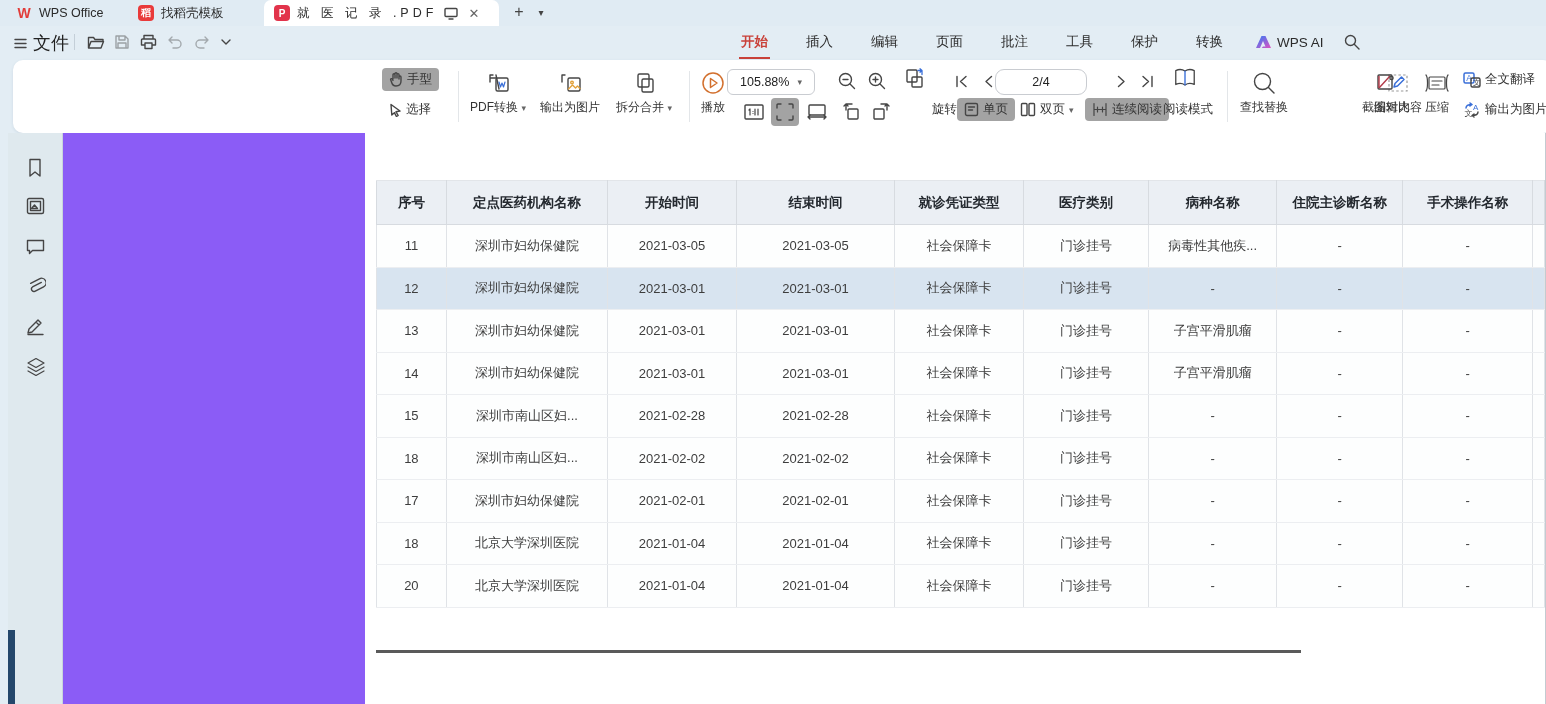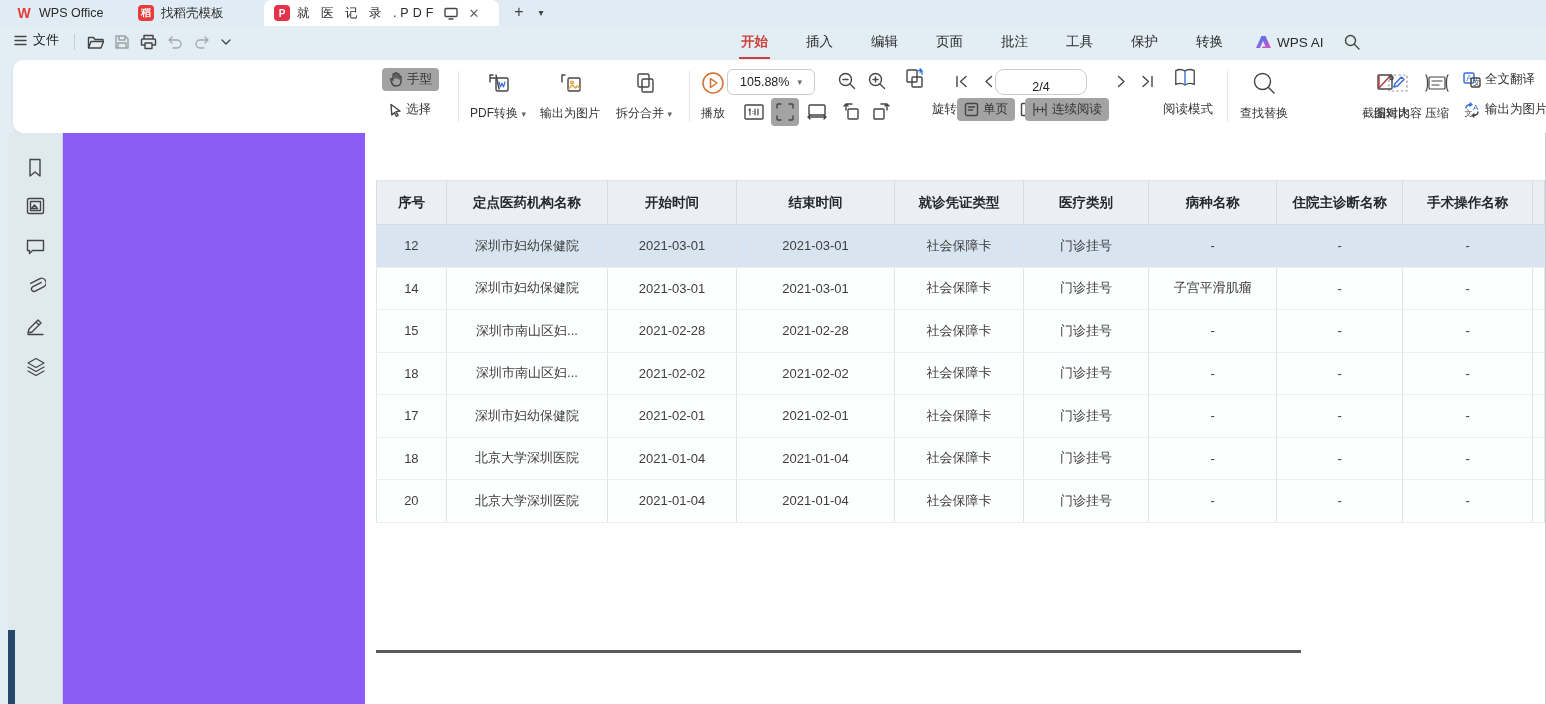--- a/index.html
+++ b/index.html
@@ -12,38 +12,38 @@
   .tab.active { background:#ffffff; border-radius:7px 7px 0 0; }
   .tab .tlogo { width:16px; height:16px; display:inline-flex; align-items:center; justify-content:center; flex:0 0 auto; }
   .redbadge { width:16px; height:16px; border-radius:4px; background:#e93a3a; color:#fff; font-size:10px; font-weight:bold; display:flex; align-items:center; justify-content:center; }
   .wps-w { color:#e23c39; font-weight:bold; font-size:14px; }
   .tab-title { letter-spacing:4px; }
   .tab-ctl { display:flex; align-items:center; gap:10px; color:#555; }
   .tabbar-btn { position:absolute; top:1px; font-size:16px; color:#444; width:22px; height:22px; display:flex; align-items:center; justify-content:center; cursor:pointer; }
 
   
   .menubar { position:absolute; left:0; top:26px; width:1546px; height:32px; }
-  .file-btn { position:absolute; left:14px; top:5px; display:flex; align-items:center; gap:6px; font-size:13px; color:#222; cursor:pointer; }
+  .file-btn { position:absolute; left:14px; top:5px; display:flex; align-items:center; gap:6px; font-size:18px; color:#222; cursor:pointer; }
   .mb-sep { position:absolute; top:8px; width:1px; height:16px; background:#c4cfd8; }
   .qicon { position:absolute; top:4px; width:24px; height:24px; display:flex; align-items:center; justify-content:center; cursor:pointer; }
   .menus { position:absolute; left:735px; top:0; height:32px; display:flex; align-items:center; gap:26px; }
   .menu-item { font-size:13.5px; color:#2b2b2b; padding:4px 6px; cursor:pointer; position:relative; }
   .menu-item.active { color:#c9423a; font-weight:bold; }
   .menu-item.active::after { content:""; position:absolute; left:4px; right:4px; bottom:-4px; height:2.5px; background:#c9423a; }
   .wps-ai { display:flex; align-items:center; gap:5px; font-size:13.5px; color:#2b2b2b; cursor:pointer; }
 
   
   .toolbar { position:absolute; left:13px; top:60px; width:1540px; height:73px; background:#fff; border-radius:10px; box-shadow:0 1px 3px rgba(60,90,120,.12); }
   .titem { position:absolute; text-align:center; font-size:12px; color:#333; cursor:pointer; }
-  .titem .lbl { display:block; margin-top:9px; white-space:nowrap; }
+  .titem .lbl { display:block; margin-top:3px; white-space:nowrap; }
   .pill { background:#a3a3a3; border-radius:4px; }
   .smallrow { position:absolute; display:flex; align-items:center; gap:4px; font-size:12.5px; color:#333; cursor:pointer; padding:3px 7px; border-radius:4px; white-space:nowrap; }
   .vsep { position:absolute; top:11px; width:1px; height:51px; background:#e3e6e9; }
   .zoombox { position:absolute; left:714px; top:9px; width:88px; height:26px; border:1px solid #c9ccd1; border-radius:6px; display:flex; align-items:center; justify-content:center; gap:8px; font-size:12.5px; color:#222; cursor:pointer; background:#fff; }
-  .pagebox { position:absolute; left:982px; top:9px; width:92px; height:26px; border:1px solid #c9ccd1; border-radius:9px; display:flex; align-items:flex-end; justify-content:center; font-size:12.5px; color:#222; }
+  .pagebox { position:absolute; left:982px; top:9px; width:92px; height:26px; border:1px solid #c9ccd1; border-radius:9px; display:flex; align-items:center; justify-content:center; font-size:12.5px; color:#222; }
   .chev { font-size:9px; color:#666; }
 
   
   .content { position:absolute; left:8px; top:133px; width:1546px; height:571px; background:#8b5cf6; }
   .side-strip { position:absolute; left:0; top:0; width:55px; height:571px; background:#dfe9ee; border-right:1px solid #c9d5db; }
   .side-icon { position:absolute; left:18px; width:20px; height:20px; cursor:pointer; }
   .left-accent { position:absolute; left:0; top:497px; width:7px; height:74px; background:#24476b; }
   .page { position:absolute; left:357px; top:0; width:1180px; height:571px; background:#ffffff; }
   .page-edge { position:absolute; left:1537px; top:0; width:2px; height:571px; background:#c3cbd1; }
 
@@ -319,21 +319,21 @@
   <div class="smallrow" style="left:1000px;top:38px;">
     <span>
         <svg width="16" height="15" viewBox="0 0 16 15">
           <rect class="ic" x="1.5" y="1.5" width="5.5" height="12" rx="1"></rect>
           <rect class="ic" x="9" y="1.5" width="5.5" height="12" rx="1"></rect>
         </svg>
       </span>
     <span>双页</span>
     <span class="chev">▾</span>
   </div>
-  <div class="smallrow pill" style="left:1012px;top:38px;justify-content:space-between;">
+  <div class="smallrow pill" style="left:1072px;top:38px;justify-content:space-between;">
     <span>
         <svg width="16" height="15" viewBox="0 0 16 15">
           <path class="ic" d="M2 1.5v12M14 1.5v12M2 7.5h12M5.5 5v5M10.5 5v5" style="stroke-width:1.2"></path>
         </svg>
       </span>
     <span>连续阅读</span>
   </div>
   <div class="smallrow" style="left:1148px;top:38px;padding:3px 2px;">
     <span>阅读模式</span>
   </div>
@@ -453,33 +453,57 @@
             <th>结束时间</th>
             <th>就诊凭证类型</th>
             <th>医疗类别</th>
             <th>病种名称</th>
             <th>住院主诊断名称</th>
             <th>手术操作名称</th>
             <th></th>
           </tr>
         </thead>
       <tbody id="tbody">
+          <tr>
+            <td>11</td>
+            <td>深圳市妇幼保健院</td>
+            <td>2021-03-05</td>
+            <td>2021-03-05</td>
+            <td>社会保障卡</td>
+            <td>门诊挂号</td>
+            <td>病毒性其他疾...</td>
+            <td>-</td>
+            <td>-</td>
+            <td></td>
+          </tr>
           <tr class="hl">
             <td>12</td>
             <td>深圳市妇幼保健院</td>
             <td>2021-03-01</td>
             <td>2021-03-01</td>
             <td>社会保障卡</td>
             <td>门诊挂号</td>
             <td>-</td>
             <td>-</td>
             <td>-</td>
             <td></td>
           </tr>
           <tr>
+            <td>13</td>
+            <td>深圳市妇幼保健院</td>
+            <td>2021-03-01</td>
+            <td>2021-03-01</td>
+            <td>社会保障卡</td>
+            <td>门诊挂号</td>
+            <td>子宫平滑肌瘤</td>
+            <td>-</td>
+            <td>-</td>
+            <td></td>
+          </tr>
+          <tr>
             <td>14</td>
             <td>深圳市妇幼保健院</td>
             <td>2021-03-01</td>
             <td>2021-03-01</td>
             <td>社会保障卡</td>
             <td>门诊挂号</td>
             <td>子宫平滑肌瘤</td>
             <td>-</td>
             <td>-</td>
             <td></td>

